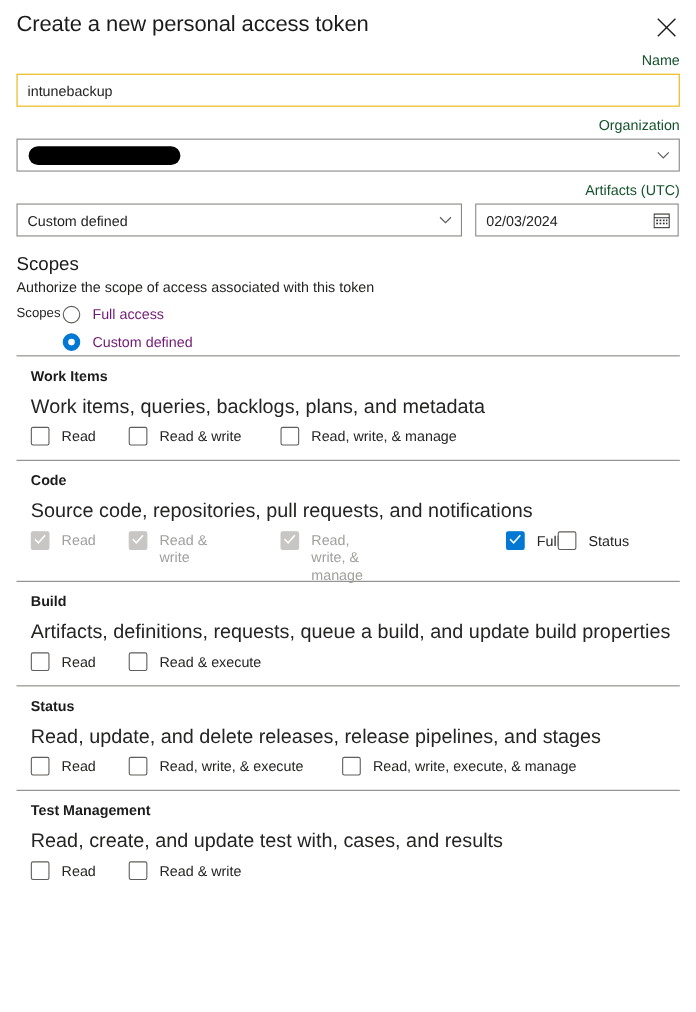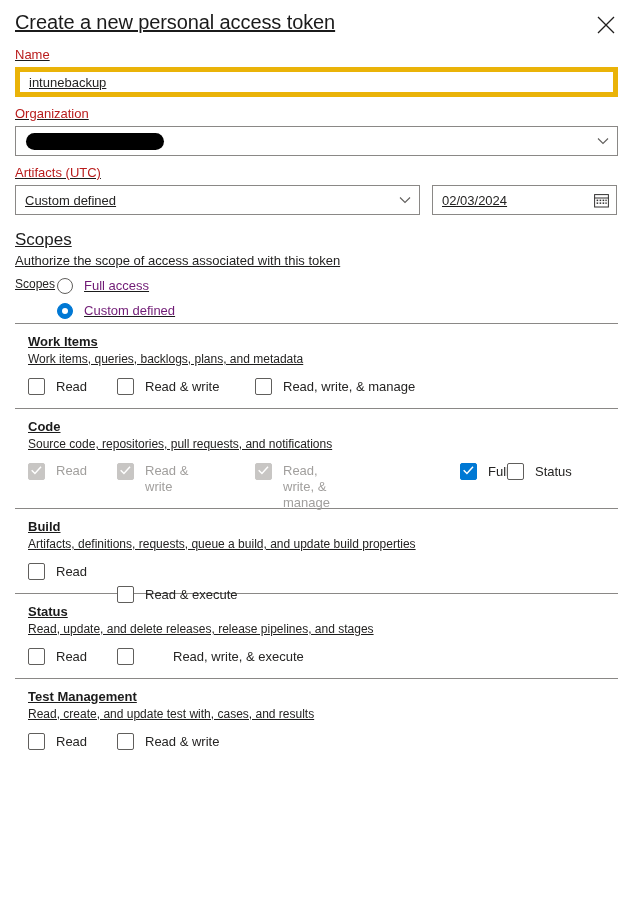--- a/index.html
+++ b/index.html
@@ -15,21 +15,20 @@
     color: #1b1b1b;
     position: relative;
   }
   .panel {
     position: relative;
     width: 633px;
     height: 763px;
     box-sizing: border-box;
     padding: 0 15px;
     background: #fff;
-    text-decoration: underline;
   }
 
   
   .header {
     position: relative;
     height: 46px;
     display: flex;
     align-items: flex-start;
   }
   .title {
@@ -50,29 +49,30 @@
     align-items: center;
     justify-content: center;
     cursor: pointer;
   }
   .close-btn svg { display: block; }
 
   
   .field-label {
     font-size: 13px;
     line-height: 17px;
-    color: #b91c1c;
+    color: #14532d;
     margin-bottom: 4px;
     font-weight: 400;
+    text-align: right;
   }
   .text-input {
     box-sizing: border-box;
     width: 100%;
     height: 30px;
-    border: 5px solid #eab308;
+    border: 1px solid #eab308;
     background: #ffffff;
     font-size: 13px;
     line-height: 28px;
     color: #252423;
     padding: 0 9px;
     font-family: "Liberation Sans", sans-serif;
     display: block;
   }
   .field-block { margin-bottom: 8px; }
 
@@ -216,24 +216,24 @@
   .section {
     padding: 9px 0 11px 13px;
   }
   .section-title {
     font-size: 13px;
     font-weight: bold;
     color: #1b1b1b;
     line-height: 17px;
   }
   .section-desc {
-    font-size: 12px;
+    font-size: 18px;
     color: #252423;
     line-height: 17px;
-    margin-top: 1px;
+    margin-top: 11px;
   }
   .cb-row {
     display: flex;
     align-items: flex-start;
     margin-top: 10px;
   }
   .cb-item {
     display: flex;
     align-items: flex-start;
     cursor: pointer;
@@ -427,38 +427,42 @@
       </div>
       <hr class="divider">
       <div class="section">
         <div class="section-title">Build</div>
         <div class="section-desc">Artifacts, definitions, requests, queue a build, and update build properties</div>
         <div class="cb-row" style="position: relative; height: 19px;">
           <label class="cb-item" style="position: absolute; left: 0px; top: 0px;">
             <span class="cb"></span>
             <span class="cb-label">Read</span>
           </label>
-          <label class="cb-item" style="margin-left: 0px; position: absolute; left: 89px; top: 0px; margin-top: 23px;">
+          <label class="cb-item" style="margin-left: 0px; position: absolute; left: 89px; top: 0px;">
             <span class="cb"></span>
             <span class="cb-label">Read &amp; execute</span>
           </label>
         </div>
       </div>
       <hr class="divider">
       <div class="section">
         <div class="section-title">Status</div>
         <div class="section-desc">Read, update, and delete releases, release pipelines, and stages</div>
         <div class="cb-row" style="position: relative; height: 19px;">
           <label class="cb-item" style="position: absolute; left: 0px; top: 0px;">
             <span class="cb"></span>
             <span class="cb-label">Read</span>
           </label>
-          <label class="cb-item" style="margin-left: 0px; position: absolute; left: 89px; top: 0px; gap: 28px;">
+          <label class="cb-item" style="margin-left: 0px; position: absolute; left: 89px; top: 0px;">
             <span class="cb"></span>
             <span class="cb-label">Read, write, &amp; execute</span>
+          </label>
+          <label class="cb-item" style="margin-left: 0px; position: absolute; left: 283px; top: 0px;">
+            <span class="cb"></span>
+            <span class="cb-label">Read, write, execute, &amp; manage</span>
           </label>
         </div>
       </div>
       <hr class="divider">
       <div class="section">
         <div class="section-title">Test Management</div>
         <div class="section-desc">Read, create, and update test with, cases, and results</div>
         <div class="cb-row" style="position: relative; height: 19px;">
           <label class="cb-item" style="position: absolute; left: 0px; top: 0px;">
             <span class="cb"></span>

